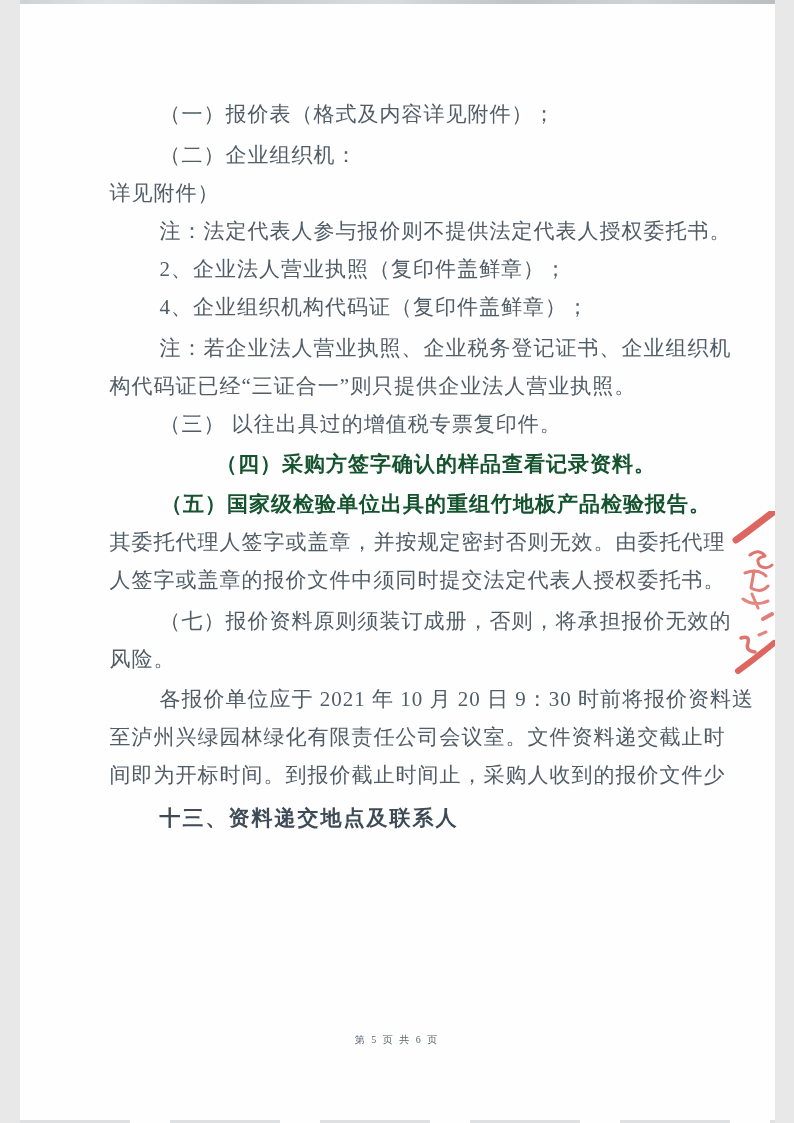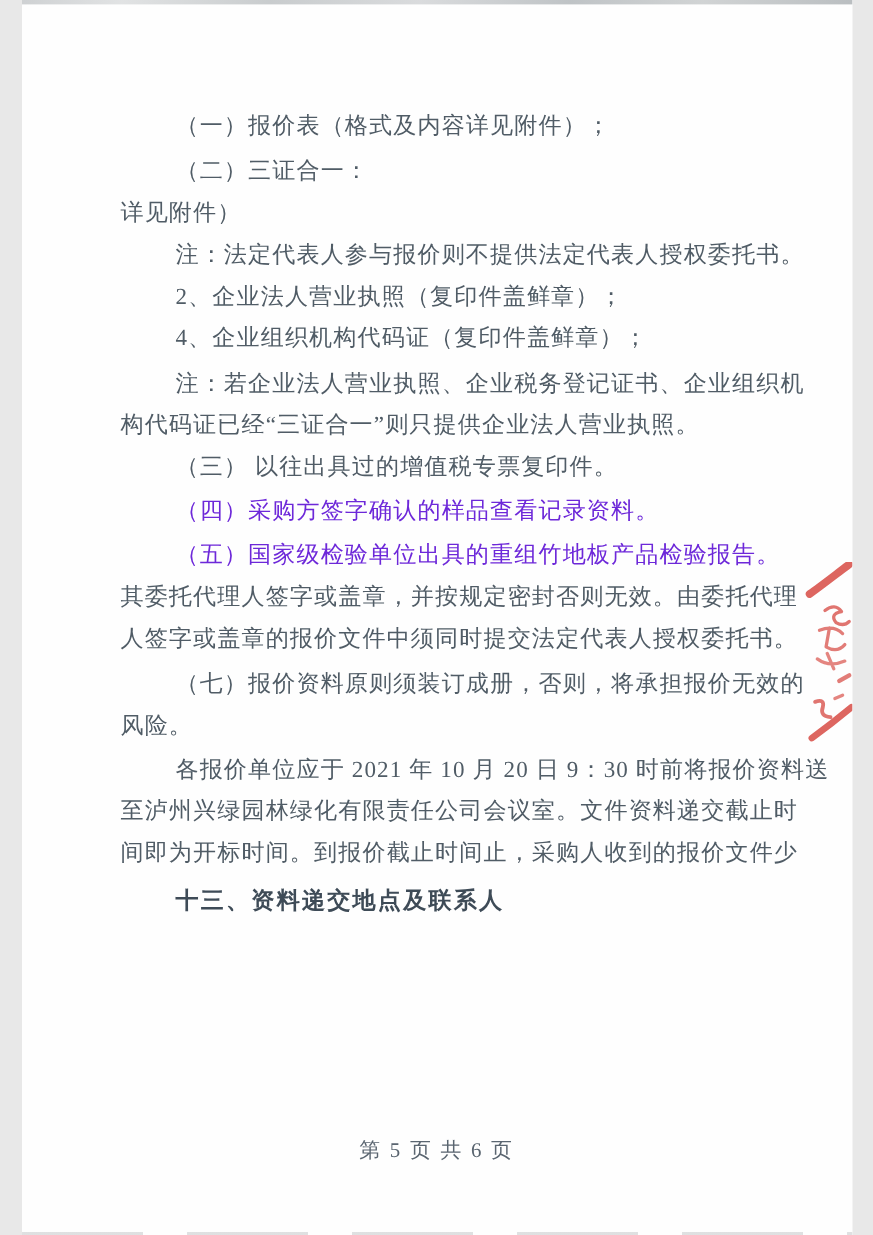--- a/index.html
+++ b/index.html
@@ -25,46 +25,46 @@
   .content{
     position:absolute;top:95px;left:90px;right:62px;
     color:#505c66;
   }
   .ln{
     height:38px;line-height:38px;
     font-size:21px;letter-spacing:1px;
     white-space:pre;
   }
   .indent{padding-left:50px;}
-  .red{color:#6d28d9;font-weight:normal;}
+  .red{color:#14532d;font-weight:bold;text-align:center;}
   .heading{color:#3e4b57;font-weight:bold;letter-spacing:2px;}
   .mt2{margin-top:2px;}
   .mt3{margin-top:3px;}
   .mt5{margin-top:5px;}
   .footer{
     position:absolute;left:0;right:0;top:1033px;
     text-align:center;
-    font-size:19px;letter-spacing:2px;
+    font-size:10px;letter-spacing:2px;
     color:#5a6570;
   }
   .stamp{
     position:absolute;top:511px;right:0;width:46px;height:188px;
     pointer-events:none;
   }
 </style>
 </head>
 <body>
 
 <div class="page">
 
   <div class="edge-top"></div>
 
   <div class="content">
     <div class="ln indent">（一）报价表（格式及内容详见附件）；</div>
-    <div class="ln indent mt3">（二）三证合一：</div>
+    <div class="ln indent mt3">（二）企业组织机：</div>
     <div class="ln">详见附件）</div>
     <div class="ln indent">注：法定代表人参与报价则不提供法定代表人授权委托书。</div>
     <div class="ln indent">2、企业法人营业执照（复印件盖鲜章）；</div>
     <div class="ln indent">4、企业组织机构代码证（复印件盖鲜章）；</div>
     <div class="ln indent mt3">注：若企业法人营业执照、企业税务登记证书、企业组织机</div>
     <div class="ln">构代码证已经“三证合一”则只提供企业法人营业执照。</div>
     <div class="ln indent">（三） 以往出具过的增值税专票复印件。</div>
     <div class="ln indent red mt2">（四）采购方签字确认的样品查看记录资料。</div>
     <div class="ln indent red mt2">（五）国家级检验单位出具的重组竹地板产品检验报告。</div>
     <div class="ln">其委托代理人签字或盖章，并按规定密封否则无效。由委托代理</div>

